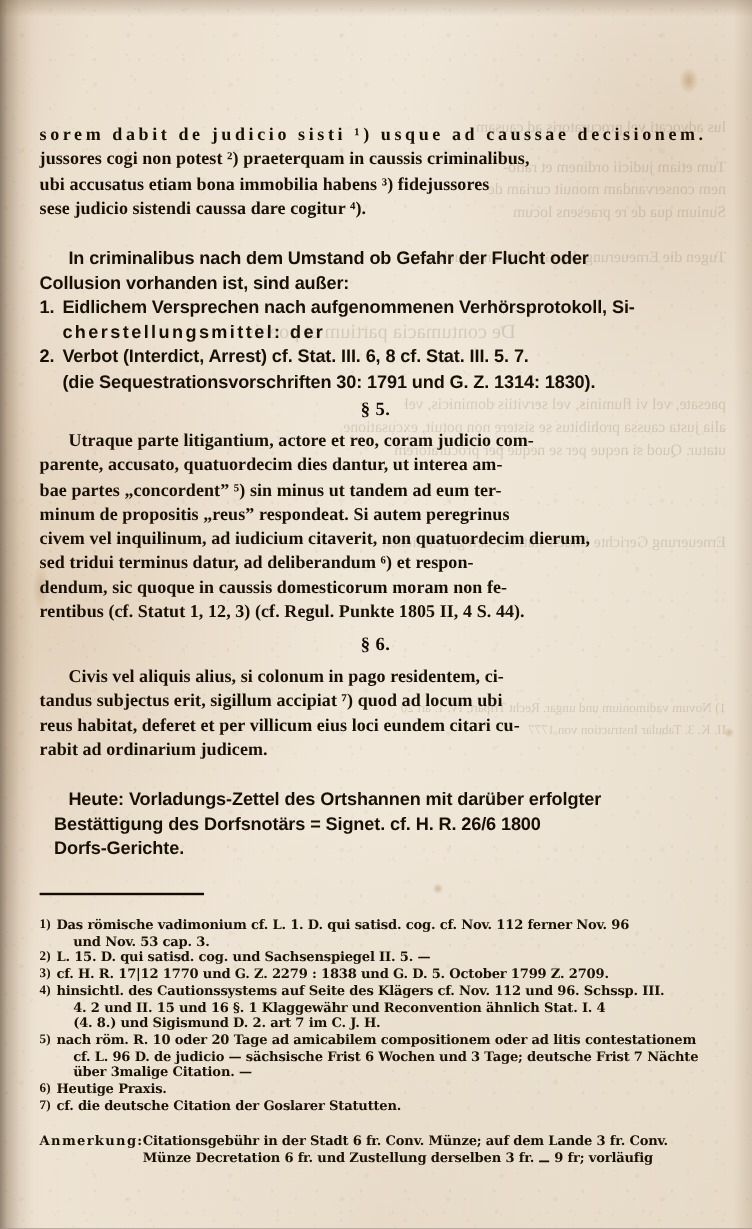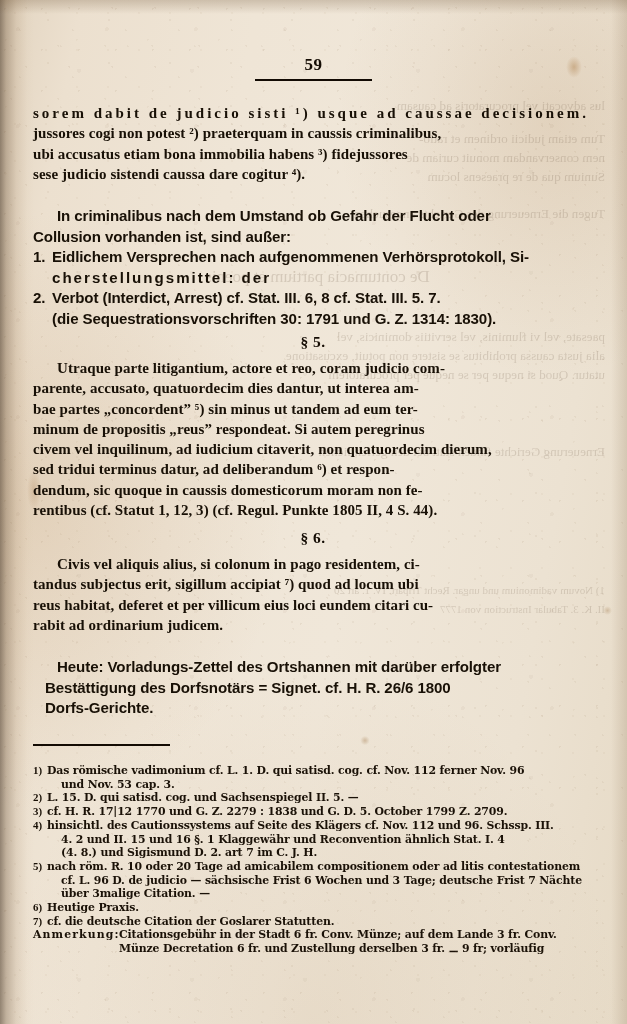--- a/index.html
+++ b/index.html
@@ -235,24 +235,20 @@
     <div style="font-size:11px">II. K. 3. Tabular Instruction von 1777</div>
   </div>
 
   <div class="foxing" style="left:566px;top:56px;width:16px;height:22px;background:radial-gradient(ellipse,rgba(168,118,62,.42),rgba(168,118,62,0) 70%);"></div>
   <div class="foxing" style="left:360px;top:736px;width:10px;height:9px;background:radial-gradient(circle,rgba(150,104,54,.34),rgba(150,104,54,0) 70%);"></div>
   <div class="foxing" style="left:603px;top:606px;width:9px;height:9px;background:radial-gradient(circle,rgba(150,104,54,.30),rgba(150,104,54,0) 70%);"></div>
   <div class="foxing" style="left:27px;top:470px;width:14px;height:40px;background:radial-gradient(ellipse,rgba(160,112,60,.26),rgba(160,112,60,0) 72%);"></div>
 
   <div id="content">
 
-    <div class="folio-wrap">
-      <span class="folio">59</span>
-      <div class="folio-rule"></div>
-    </div>
 
     <div class="col" style="top:103px;">
       <p class="body latin"><span class="sp-wide">sorem dabit de judicio sisti ¹) usque ad caussae decisionem.</span></p>
       <p class="body latin">jussores cogi non potest ²) praeterquam in caussis criminalibus,</p>
       <p class="body latin">ubi accusatus etiam bona immobilia habens ³) fidejussores</p>
       <p class="body latin">sese judicio sistendi caussa dare cogitur ⁴).</p>
     </div>
 
     <div class="col" style="top:206px;">
       <p class="body frak ind">In criminalibus nach dem Umstand ob Gefahr der Flucht oder</p>
@@ -341,21 +337,21 @@
       <div class="fn-item">
         <span class="fmark">6)</span>
         <p class="fn-line fgerm">Heutige Praxis.</p>
       </div>
 
       <div class="fn-item">
         <span class="fmark">7)</span>
         <p class="fn-line fgerm">cf. die deutsche Citation der Goslarer Statutten.</p>
       </div>
 
-      <div class="anm" style="position:relative;margin-top:0">
+      <div class="anm" style="position:relative;margin-top:16px">
         <span style="position:absolute;left:0;top:0;letter-spacing:1.1px" class="fn-line fgerm">Anmerkung:</span>
         <p class="fn-line fgerm" style="padding-left:86px">Citationsgebühr in der Stadt 6 fr. Conv. Münze; auf dem Lande 3 fr. Conv.</p>
         <p class="fn-line fgerm anm-hang">Münze Decretation 6 fr. und Zustellung derselben 3 fr. ⚊ 9 fr; vorläufig</p>
       </div>
 
     </div>
   </div>
 
   <div id="grain"></div>
   <div id="inkwear"></div>

